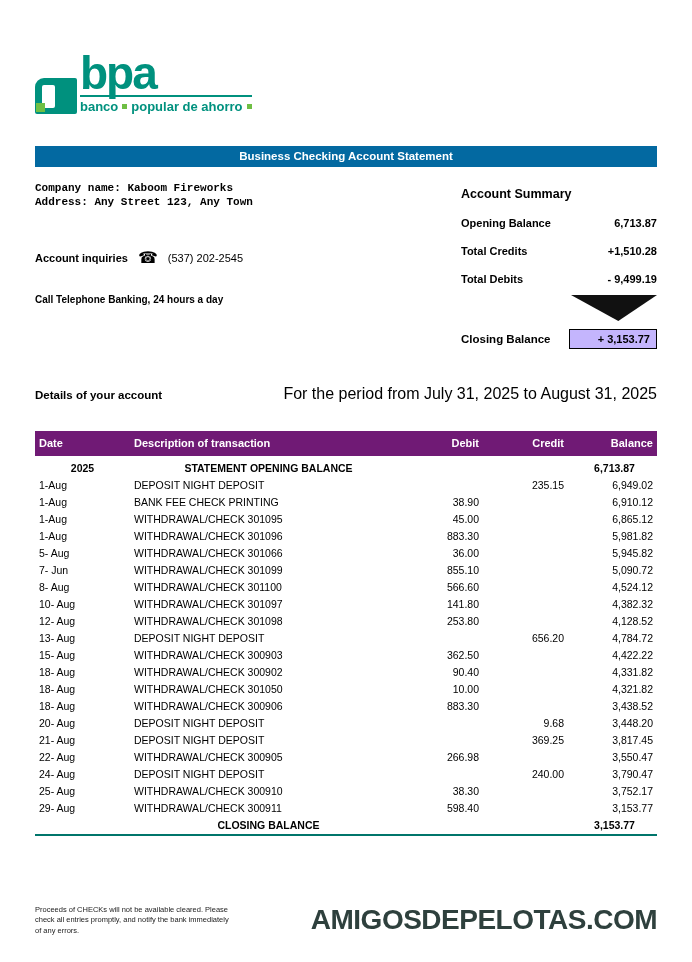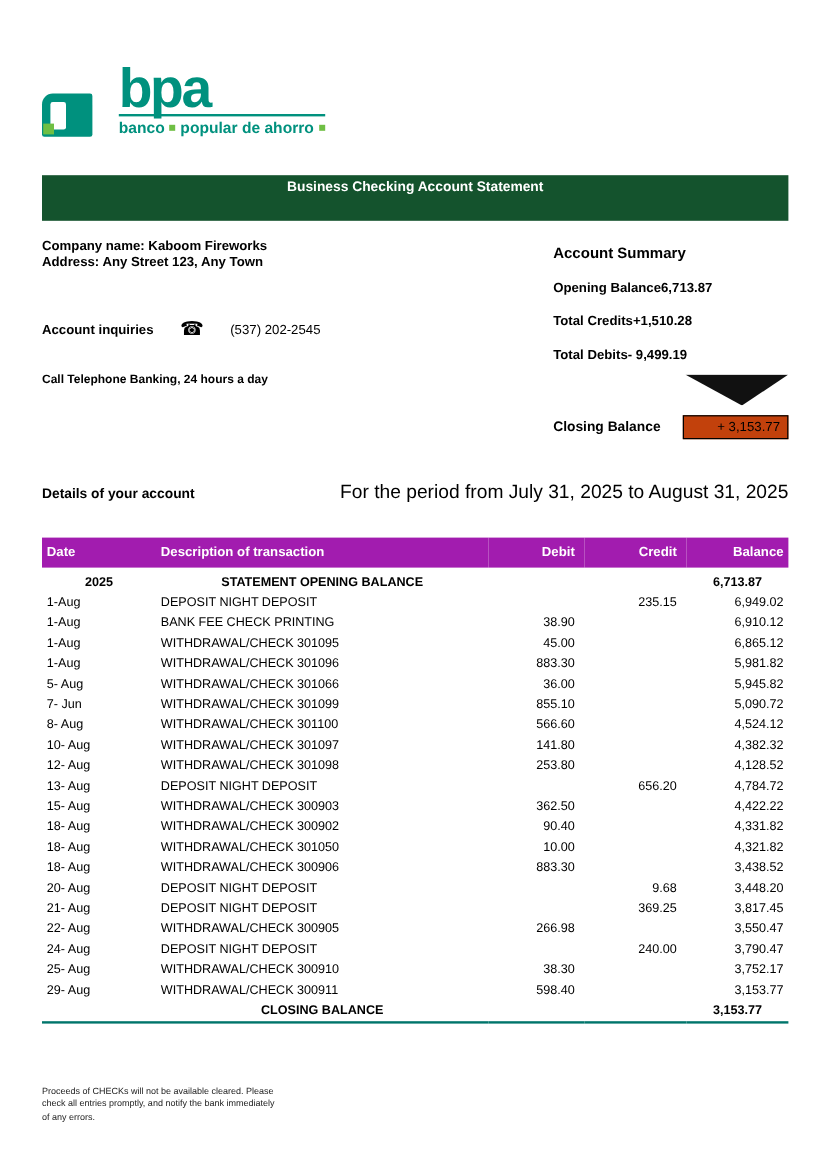--- a/index.html
+++ b/index.html
@@ -9,61 +9,61 @@
     width:692px; height:962px;
     margin:0 auto;
     background:#ffffff;
     font-family:"Liberation Sans", sans-serif;
     color:#000;
     padding:58px 35px 0 35px;
     overflow:hidden;
   }
 
   
-  .logo { display:flex; align-items:flex-end; gap:22px; height:56px; }
+  .logo { display:flex; align-items:flex-end; gap:3px; height:56px; }
   .logo-mark { width:42px; height:36px; background:#00917E; border-radius:9px 2px 2px 2px; position:relative; flex:0 0 auto; }
   .lm-white { position:absolute; left:7px; top:7px; width:13px; height:23px; background:#ffffff; border-radius:2px; }
   .lm-green { position:absolute; left:1px; bottom:2px; width:9px; height:9px; background:#6FBF44; }
   .logo-right { display:flex; flex-direction:column; }
   .logo-text { font-size:46px; font-weight:800; color:#00917E; line-height:0.78; letter-spacing:-2px; }
   .logo-tagline { border-top:2px solid #00917E; margin-top:3px; padding-top:2px;
     font-size:13px; font-weight:bold; color:#00917E; display:flex; align-items:center; gap:4px; }
   .tag-sq { width:5px; height:5px; background:#6FBF44; display:inline-block; }
 
   
-  .title-bar { margin-top:32px; background:#14532d; color:#ffffff; text-align:center;
-    font-size:11.5px; font-weight:bold; padding:4px 0 22px 0; }
+  .title-bar { margin-top:32px; background:#0369a1; color:#ffffff; text-align:center;
+    font-size:11.5px; font-weight:bold; padding:4px 0 5px 0; }
 
   
   .info { display:flex; justify-content:space-between; margin-top:15px; }
   .info-left { width:340px; font-size:11px; }
-  .company-line, .address-line { font-weight:bold; line-height:1.25; }
-  .inquiries { margin-top:40px; display:flex; align-items:center; gap:22px; }
+  .company-line, .address-line { font-weight:bold; line-height:1.25;font-family:Liberation Mono, monospace; }
+  .inquiries { margin-top:40px; display:flex; align-items:center; gap:10px; }
   .inq-label { font-weight:bold; }
   .phone-glyph { font-size:16px; line-height:1; }
   .telbank { margin-top:28px; font-size:10px; font-weight:bold; }
 
   .info-right { width:196px; font-size:11px; }
   .summary-title { font-weight:bold; font-size:12.5px; padding-top:5px; }
-  .summary-row { display:flex; margin-top:16px; font-weight:bold; }
+  .summary-row { display:flex; justify-content:space-between; margin-top:16px; font-weight:bold; }
   .arrow-down { width:86px; height:26px; background:#111111; clip-path:polygon(0 0,100% 0,55% 100%);
     margin:10px 0 8px auto; }
   .closing-row { display:flex; justify-content:space-between; align-items:center; }
   .closing-label { font-weight:bold; font-size:11.5px; }
   .closing-box { border:1.5px solid #000; padding:3px 6px; min-width:88px; text-align:right;
-    font-weight:normal; font-size:11px; background:#c2410c; }
+    font-weight:bold; font-size:11px; background:#c4b5fd; }
 
   
   .details-row { display:flex; justify-content:space-between; align-items:baseline; margin-top:36px; }
   .details-title { font-weight:bold; font-size:11.5px; }
   .period { font-size:16px; }
 
   
   table { width:100%; border-collapse:collapse; margin-top:28px; border-bottom:2px solid #00756B; }
-  thead th { background:#a21caf; color:#ffffff; font-size:11px; text-align:left;
+  thead th { background:#701a75; color:#ffffff; font-size:11px; text-align:left;
     padding:6px 4px 7px 4px; font-weight:bold; }
   thead th:nth-child(3), thead th:nth-child(4) { text-align:right; padding-right:8px; }
   thead th:nth-child(5) { text-align:right; padding-right:4px; }
   tbody td { font-size:10.5px; padding:2.5px 4px; white-space:nowrap; }
   tbody td:nth-child(3), tbody td:nth-child(4) { text-align:right; padding-right:8px; }
   tbody td:nth-child(5) { text-align:right; padding-right:4px; }
   tbody tr:first-child td { padding-top:6px; }
   tr.bold td { font-weight:bold;text-align:center; }
 
   
@@ -304,15 +304,16 @@
           <td>CLOSING BALANCE</td>
           <td></td>
           <td></td>
           <td>3,153.77</td>
         </tr>
       </tbody>
   </table>
 
   <div class="footer">
     <div class="disclaimer">Proceeds of CHECKs will not be available cleared. Please check all entries promptly, and notify the bank immediately of any errors.</div>
+    <div class="watermark">AMIGOSDEPELOTAS.COM</div>
   </div>
 
 </div>
 
 </body></html>

